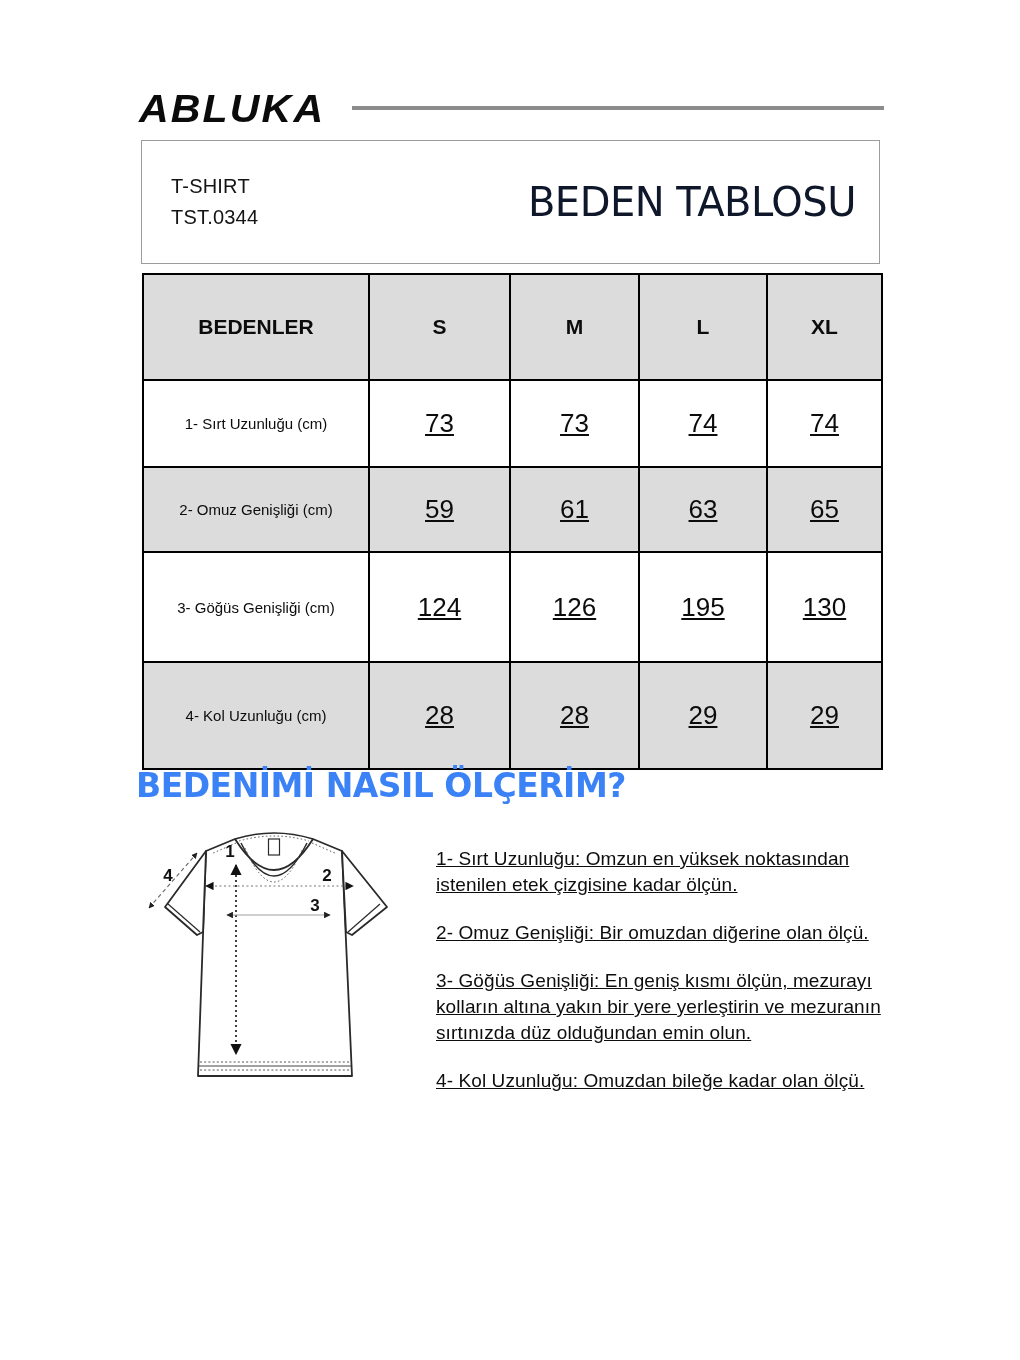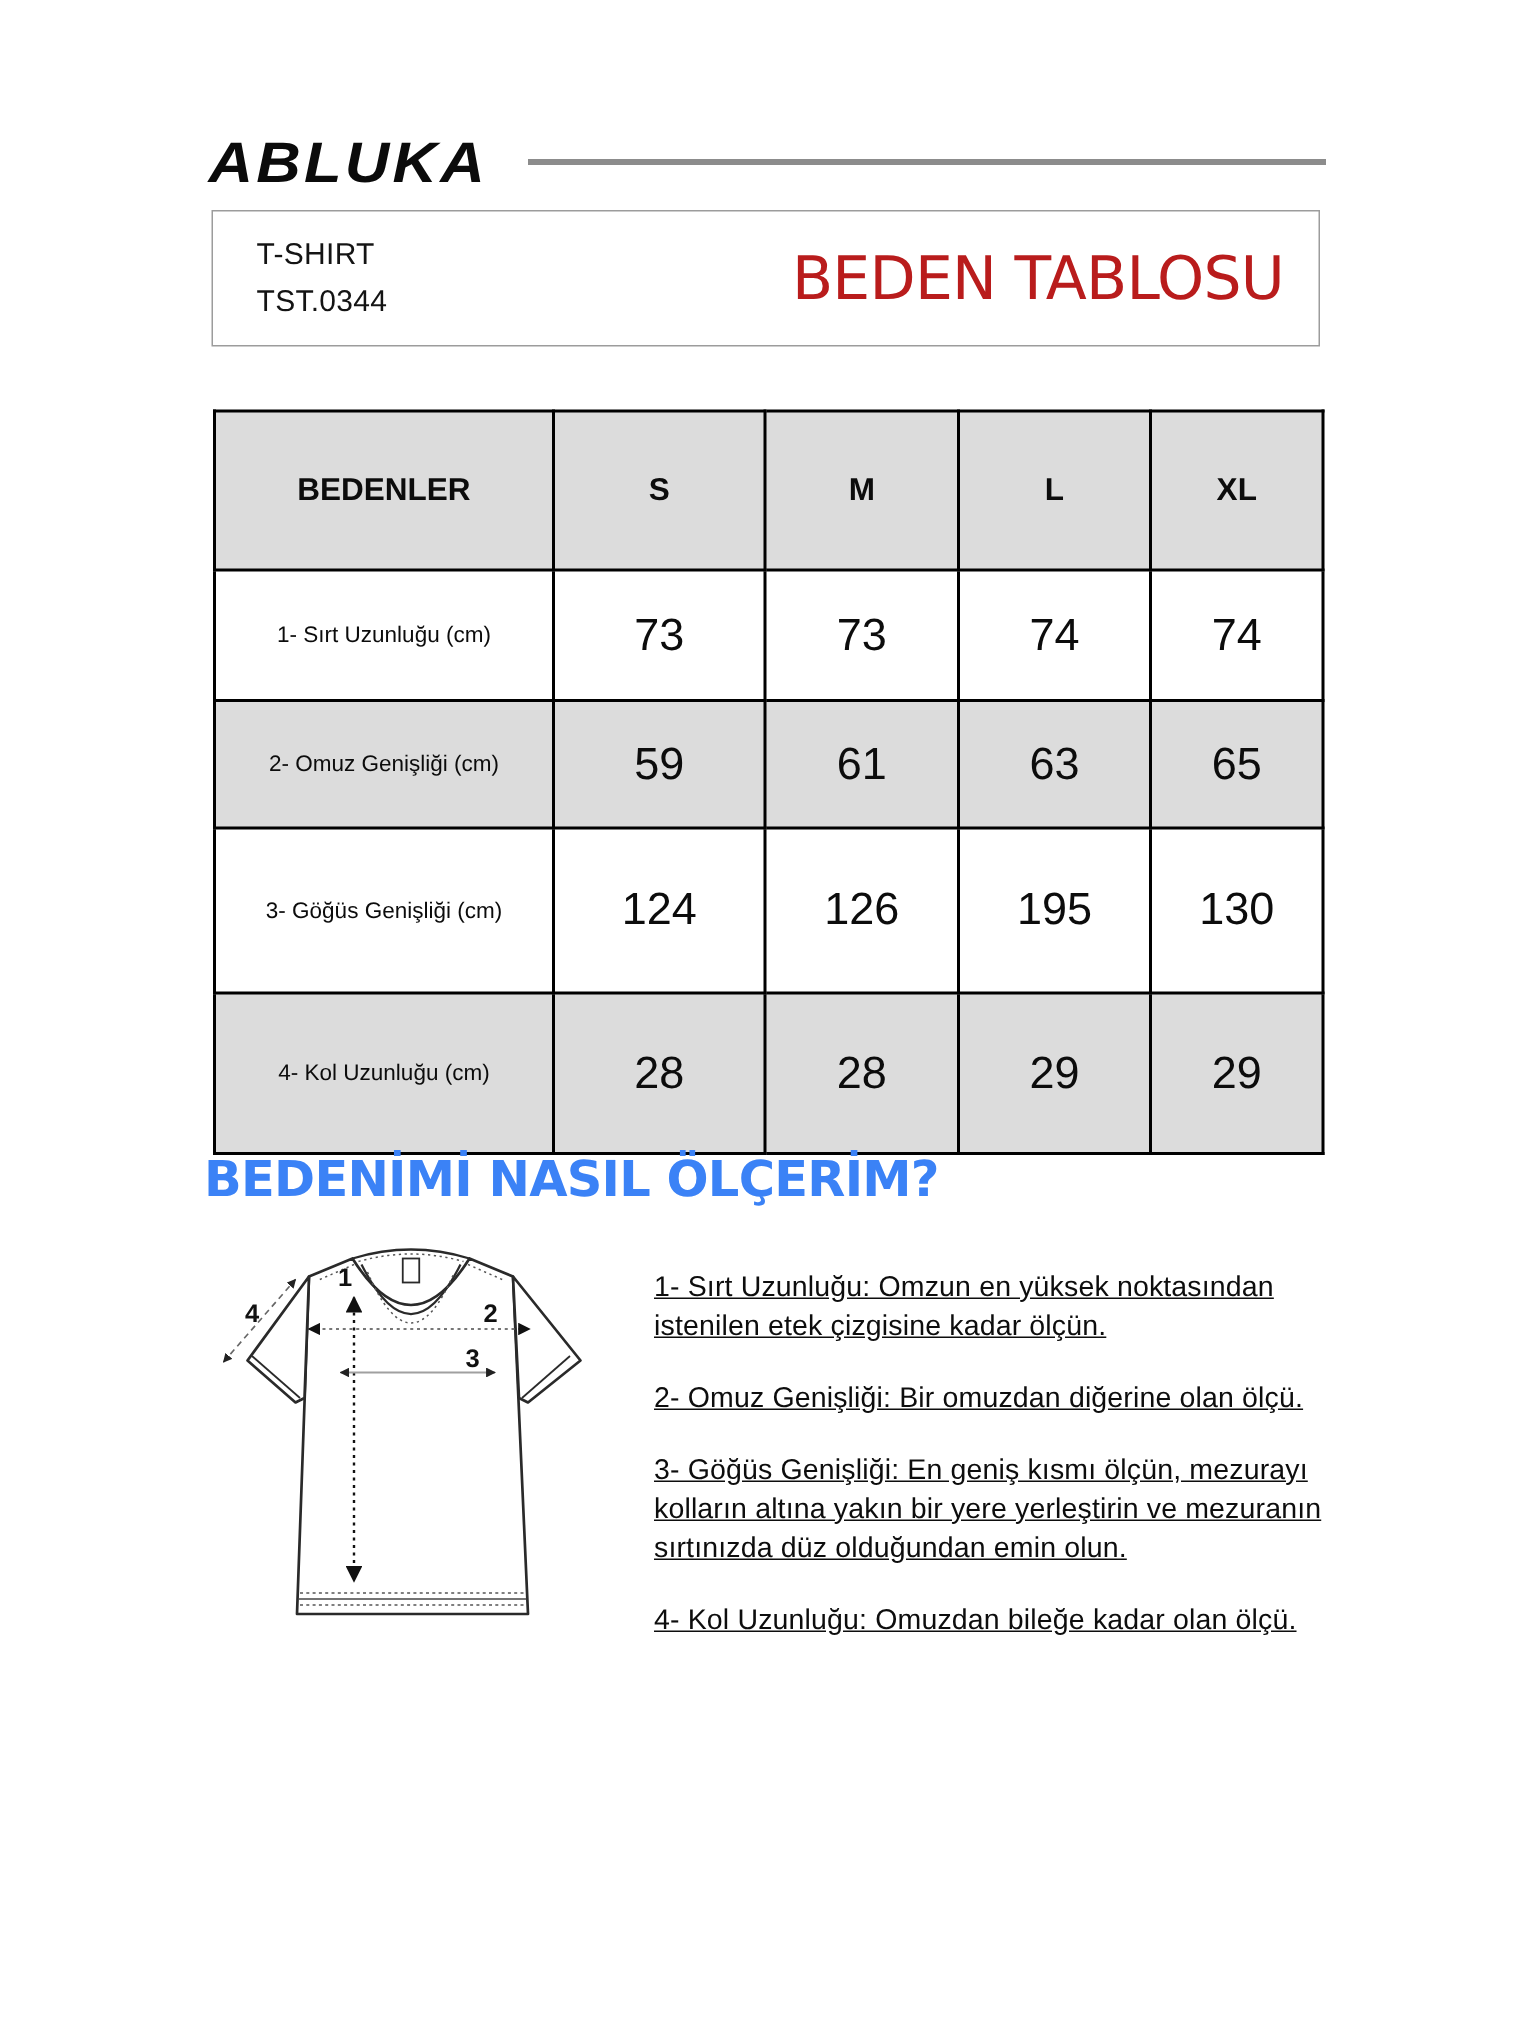--- a/index.html
+++ b/index.html
@@ -19,43 +19,43 @@
     letter-spacing:2px;color:#0b0b0b;
     transform:scaleX(1.08);transform-origin:left center;
     white-space:nowrap;
   }
   .logo-rule{
     position:absolute;left:352px;top:106px;width:532px;height:4px;
     background:var(--rule);
   }
   
   .title-box{
-    position:absolute;left:141px;top:140px;width:739px;height:91px;
+    position:absolute;left:141px;top:140px;width:739px;height:124px;
     border:1.5px solid var(--box-border);background:#fff;
     display:flex;align-items:center;justify-content:space-between;
     padding:0 23px 0 29px;
   }
   .product-meta{font-size:20px;line-height:31px;color:#141414;letter-spacing:.2px;}
   .sheet-title{
     font-family:"DejaVu Sans","Liberation Sans",sans-serif;
-    font-size:40px;letter-spacing:-.5px;color:#b91c1c;white-space:nowrap;
+    font-size:40px;letter-spacing:-.5px;color:#0f172a;white-space:nowrap;
   }
   
   table.size-table{
     position:absolute;left:142px;top:273px;width:739px;
     border-collapse:collapse;table-layout:fixed;
   }
   .size-table td,.size-table th{
     border:2px solid var(--tbl-border);text-align:center;vertical-align:middle;
     background:#fff;color:#0c0c0c;
   }
   .size-table tr.shaded td,.size-table tr.shaded th{background:var(--shade);}
   .size-table th{font-size:21px;font-weight:bold;}
   .size-table td.rowlabel{font-size:15px;font-weight:normal;}
-  .size-table td.val{font-size:30px;}
+  .size-table td.val{font-size:26px;text-decoration:underline;}
   .size-table tr:nth-child(1){height:106px;margin-top:38px;}
   .size-table tr:nth-child(2){height:87px;}
   .size-table tr:nth-child(3){height:85px;padding-left:31px;}
   .size-table tr:nth-child(4){height:110px;}
   .size-table tr:nth-child(5){height:107px;}
   
   .howto-heading{
     position:absolute;left:136px;top:766px;
     font-family:"DejaVu Sans","Liberation Sans",sans-serif;
     font-size:33px;font-weight:bold;letter-spacing:-.5px;color:#3b82f6;

